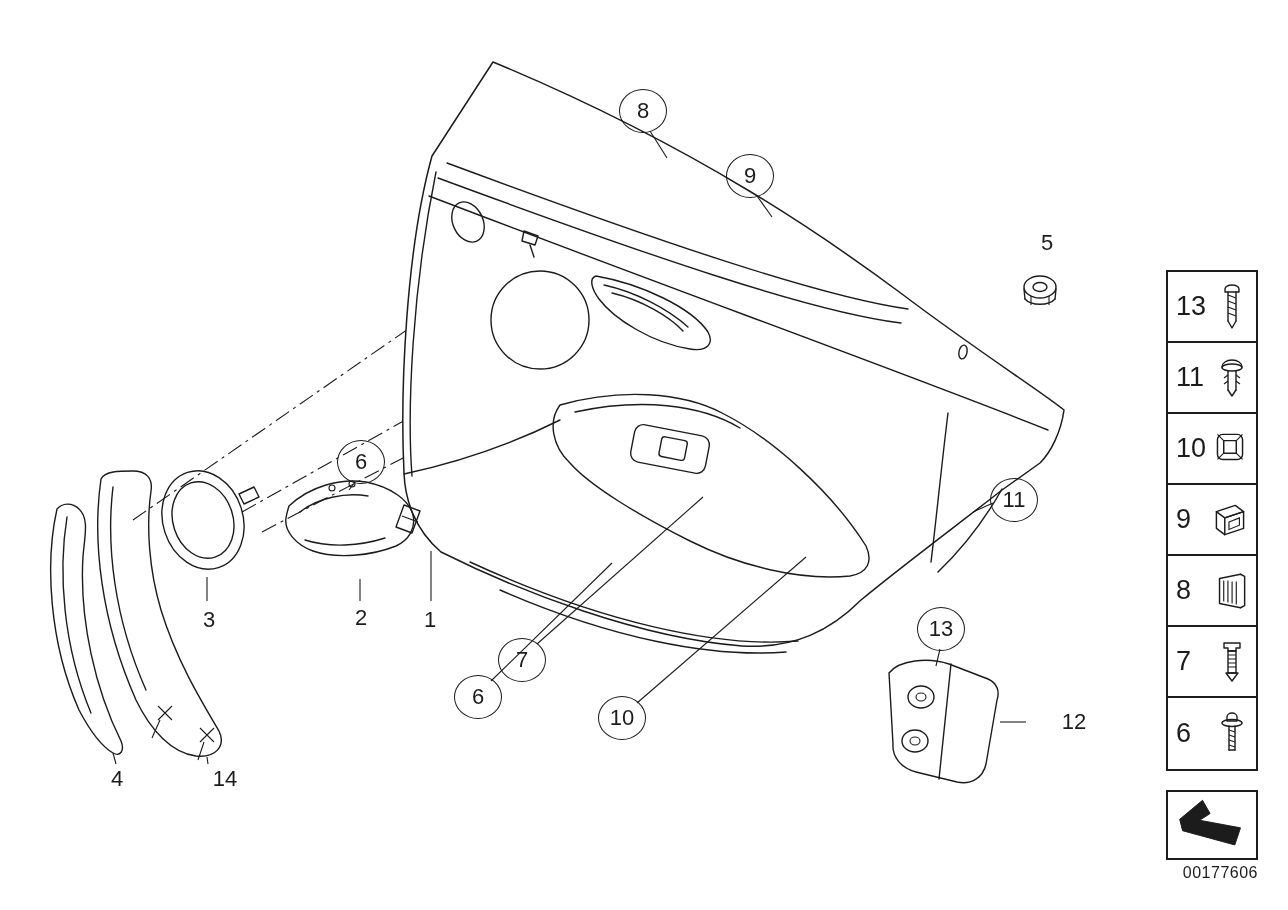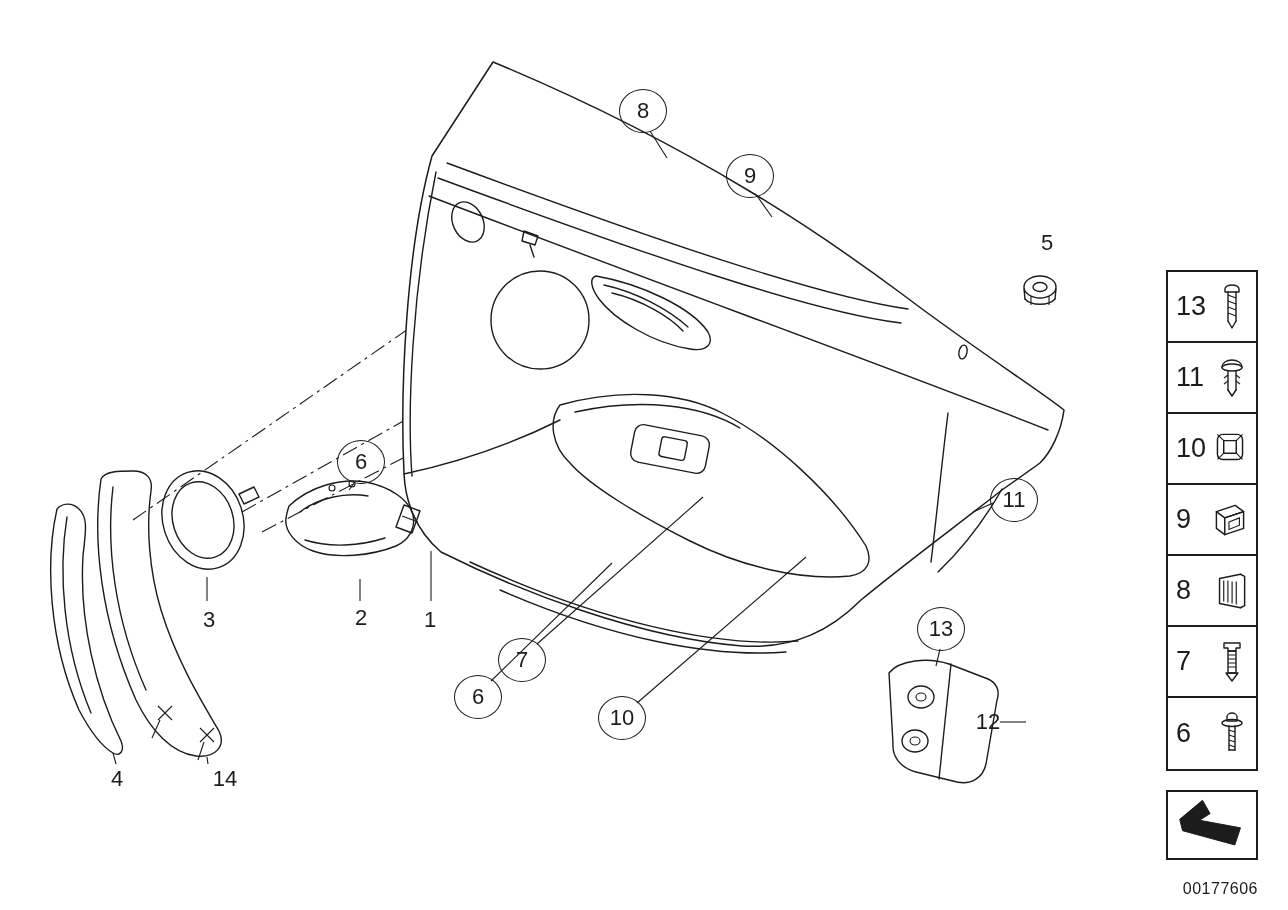--- a/index.html
+++ b/index.html
@@ -22,21 +22,21 @@
   .plain-label{
     position:absolute;transform:translate(-50%,-50%);font-size:22px;line-height:1;
   }
   
   .legend-stack{position:absolute;left:1166px;top:270px;width:88px;border:2px solid #1c1c1c;background:#fff;}
   .legend-row{height:71px;border-bottom:2px solid #1c1c1c;display:flex;align-items:center;justify-content:space-between;padding:0 6px 0 8px;box-sizing:border-box;}
   .legend-row:last-child{border-bottom:none;}
   .legend-num{font-size:27px;}
   .legend-icon{flex:0 0 auto;}
   .arrow-box{position:absolute;left:1166px;top:790px;width:88px;height:66px;border:2px solid #1c1c1c;background:#fff;display:flex;align-items:center;justify-content:center;box-sizing:content-box;}
-  .part-number{position:absolute;left:1166px;top:864px;width:92px;text-align:right;font-size:16px;letter-spacing:.5px;margin-top:16px;}
+  .part-number{position:absolute;left:1166px;top:864px;width:92px;text-align:right;font-size:16px;letter-spacing:.5px;}
 </style>
 </head>
 <body>
 
 <div id="canvas">
 
   <svg id="drawing" width="1288" height="910" viewBox="0 0 1288 910">
 
     <g>
       <path class="dd" d="M 133 520 L 532 243"></path>
@@ -170,21 +170,21 @@
   <div class="plain-label" style="left:1047px;top:243px;">5</div>
   <div class="callout" style="left:361px;top:462px;">6</div>
   <div class="callout" style="left:1014px;top:500px;">11</div>
   <div class="plain-label" style="left:209px;top:620px;">3</div>
   <div class="plain-label" style="left:361px;top:618px;">2</div>
   <div class="plain-label" style="left:430px;top:620px;">1</div>
   <div class="callout" style="left:522px;top:660px;">7</div>
   <div class="callout" style="left:478px;top:697px;">6</div>
   <div class="callout" style="left:622px;top:718px;">10</div>
   <div class="callout" style="left:941px;top:629px;">13</div>
-  <div class="plain-label" style="left:988px;top:722px;">12</div>
+  <div class="plain-label" style="left:1074px;top:722px;">12</div>
   <div class="plain-label" style="left:117px;top:779px;">4</div>
   <div class="plain-label" style="left:225px;top:779px;">14</div>
 
   <div class="legend-stack">
 
     <div class="legend-row">
       <span class="legend-num">13</span>
       <svg class="legend-icon" width="36" height="48" viewBox="0 0 36 48">
         <path class="ln" d="M 11 6 A 7 4 0 0 1 25 6 L 25 9 L 11 9 Z"></path>
         <path class="ln" d="M 14 9 L 14 38 M 22 9 L 22 38"></path>

